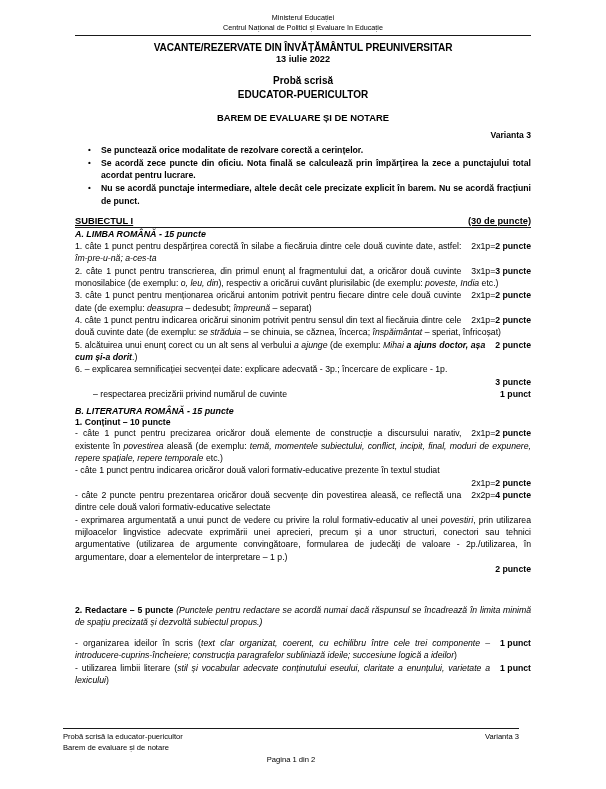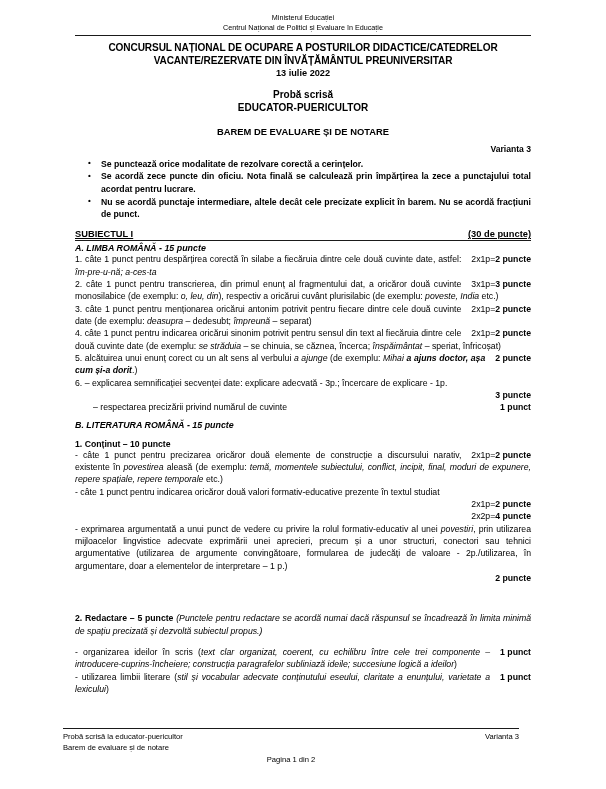--- a/index.html
+++ b/index.html
@@ -117,21 +117,21 @@
   .section-head {
     font-weight: bold;
     font-style: italic;
     font-size: 8.9px;
     margin-top: 1.5px;
     margin-bottom: 0.5px;
   }
   .sub-head {
     font-weight: bold;
     font-size: 8.7px;
-    margin-top: 9px;
+    margin-top: 1px;
   }
   .sub-head-redactare {
     font-size: 8.7px;
     margin-top: 28px;
     text-align: justify;
     line-height: 1.42;
   }
   .sub-head-redactare b { font-weight: bold; }
   .sub-head-redactare i { font-style: italic; font-weight: normal; }
 
@@ -202,21 +202,20 @@
 <div class="page">
   <div class="content">
 
     <div class="masthead">
       <div>Ministerul Educației</div>
       <div>Centrul Național de Politici și Evaluare în Educație</div>
     </div>
     <div class="rule-top"></div>
 
     <div class="title-block">
-      <div>CONCURSUL NAȚIONAL DE OCUPARE A POSTURILOR DIDACTICE/CATEDRELOR</div>
       <div>VACANTE/REZERVATE DIN ÎNVĂȚĂMÂNTUL PREUNIVERSITAR</div>
     </div>
     <div class="date-line">13 iulie 2022</div>
 
     <div class="proba-block">
       <div>Probă scrisă</div>
       <div>EDUCATOR-PUERICULTOR</div>
     </div>
 
     <div class="barem-line">BAREM DE EVALUARE ȘI DE NOTARE</div>
@@ -255,21 +254,21 @@
     </div>
 
     <div class="section-head gap-b">B. LITERATURA ROMÂNĂ - 15 puncte</div>
     <div class="sub-head">1. Conținut – 10 puncte</div>
 
     <p class="item clearfix"><span class="pts"><span>2x1p=</span><b>2 puncte</b></span><span>- câte 1 punct pentru precizarea oricăror două elemente de construcție a discursului narativ, existente în </span><i>povestirea</i><span> aleasă (de exemplu: </span><i>temă, momentele subiectului, conflict, incipit, final, moduri de expunere, repere spațiale, repere temporale</i><span> etc.)</span></p>
 
     <p class="item"><span>- câte 1 punct pentru indicarea oricăror două valori formativ-educative prezente în textul studiat</span></p>
     <p class="pts-line"><span style="font-weight:normal">2x1p=</span><span>2 puncte</span></p>
 
-    <p class="item clearfix"><span class="pts"><span>2x2p=</span><b>4 puncte</b></span></p>
+    <p class="item clearfix"><span class="pts"><span>2x2p=</span><b>4 puncte</b></span><span>- câte 2 puncte pentru prezentarea oricăror două secvențe din povestirea aleasă, ce reflectă una dintre cele două valori formativ-educative selectate</span></p>
 
     <p class="item"><span>- exprimarea argumentată a unui punct de vedere cu privire la rolul formativ-educativ al unei </span><i>povestiri</i><span>, prin utilizarea mijloacelor lingvistice adecvate exprimării unei aprecieri, precum și a unor structuri, conectori sau tehnici argumentative (utilizarea de argumente convingătoare, formularea de judecăți de valoare - 2p./utilizarea, în argumentare, doar a elementelor de interpretare – 1 p.)</span></p>
     <p class="pts-line">2 puncte</p>
 
     <p class="sub-head-redactare"><b>2. Redactare – 5 puncte</b> <i>(Punctele pentru redactare se acordă numai dacă răspunsul se încadrează în limita minimă de spațiu precizată și dezvoltă subiectul propus.)</i></p>
 
     <p class="item clearfix"><span class="pts"><b>1 punct</b></span><span>- organizarea ideilor în scris (</span><i>text clar organizat, coerent, cu echilibru între cele trei componente – introducere-cuprins-încheiere; construcția paragrafelor subliniază ideile; succesiune logică a ideilor</i><span>)</span></p>
 
     <p class="item clearfix"><span class="pts"><b>1 punct</b></span><span>- utilizarea limbii literare (</span><i>stil și vocabular adecvate conținutului eseului, claritate a enunțului, varietate a lexicului</i><span>)</span></p>
 

